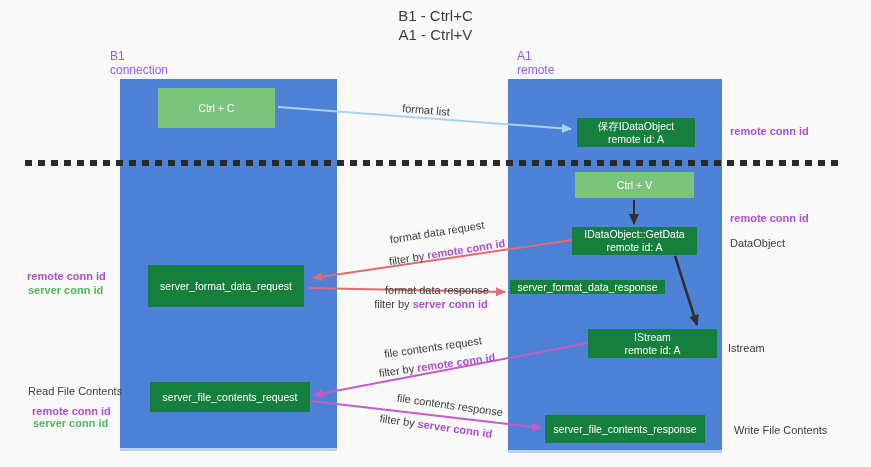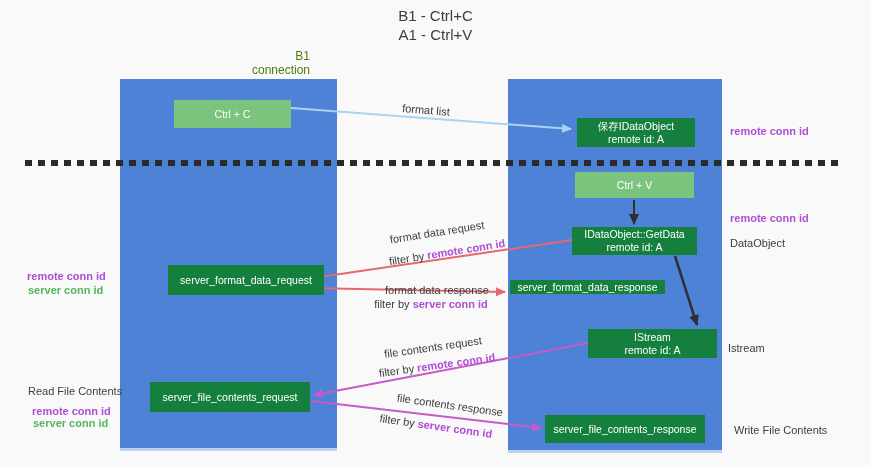--- a/index.html
+++ b/index.html
@@ -2,22 +2,22 @@
 <html><head>
 <meta charset="utf-8">
 <style>
   html,body{margin:0;padding:0;}
   body{background:#e8e8e8;font-family:"Liberation Sans","DejaVu Sans",sans-serif;}
   .stage{position:relative;width:871px;height:467px;background:#f9f9f9;overflow:hidden;margin:0 auto;}
   .overlay{position:absolute;left:0;top:0;width:871px;height:467px;pointer-events:none;}
 
   .title{position:absolute;left:0;top:6px;width:871px;text-align:center;
          font-size:15px;color:#3c3c3c;line-height:19px;}
-  .col-header{position:absolute;width:200px;text-align:right;font-size:12px;
-              color:#4d7c0f;line-height:14px;top:49px;}
+  .col-header{position:absolute;width:200px;text-align:left;font-size:12px;
+              color:#8b5cf6;line-height:14px;top:49px;}
   .col-header.left{left:110px;}
   .col-header.right{left:517px;}
 
   .column{position:absolute;top:79px;background:#4d82d6;border-bottom:3px solid #bad1f2;}
   .column.left{left:120px;width:217px;height:369px;}
   .column.right{left:508px;width:214px;height:371px;}
 
   .node{position:absolute;display:flex;flex-direction:column;justify-content:center;
         align-items:center;text-align:center;color:#ffffff;font-size:10.5px;line-height:13px;}
   .node.green{background:#7ac47e;}
@@ -36,20 +36,24 @@
 
   <div class="title">
     <div>B1 - Ctrl+C</div>
     <div>A1 - Ctrl+V</div>
   </div>
 
   <div class="col-header left">
     <div>B1</div>
     <div>connection</div>
   </div>
+  <div class="col-header right">
+    <div>A1</div>
+    <div>remote</div>
+  </div>
 
   <div class="column left"></div>
   <div class="column right"></div>
 
   <svg class="overlay" viewBox="0 0 871 467">
     <defs>
       <marker id="mBlue" markerUnits="userSpaceOnUse" markerWidth="11" markerHeight="9" refX="9" refY="4.5" orient="auto">
           <path d="M0,0 L10,4.5 L0,9 Z" fill="#a9d3f2"></path>
         </marker>
       <marker id="mRed" markerUnits="userSpaceOnUse" markerWidth="11" markerHeight="9" refX="9" refY="4.5" orient="auto">
@@ -65,39 +69,39 @@
     <line x1="25" y1="163" x2="839" y2="163" stroke="#2a2a2a" stroke-width="6" stroke-dasharray="7 6"></line>
     <line x1="278" y1="107" x2="571" y2="129" stroke="#a9d3f2" stroke-width="2" marker-end="url(#mBlue)"></line>
     <line x1="634" y1="200" x2="634" y2="224" stroke="#2f2f2f" stroke-width="2" marker-end="url(#mBlack)"></line>
     <line x1="572" y1="240" x2="313" y2="278" stroke="#e5696e" stroke-width="2" marker-end="url(#mRed)"></line>
     <line x1="309" y1="288" x2="505" y2="292" stroke="#e5696e" stroke-width="2" marker-end="url(#mRed)"></line>
     <line x1="675" y1="256" x2="697" y2="325" stroke="#2f2f2f" stroke-width="2.5" marker-end="url(#mBlack)"></line>
     <line x1="588" y1="343" x2="314" y2="395" stroke="#c65bc9" stroke-width="2" marker-end="url(#mMag)"></line>
     <line x1="311" y1="401" x2="541" y2="428" stroke="#c65bc9" stroke-width="2" marker-end="url(#mMag)"></line>
   </svg>
 
-  <div class="node green" style="left:158px;top:100px;width:117px;height:28px;margin-left:16px;">
+  <div class="node green" style="left:158px;top:88px;width:117px;height:40px;">
     <span>Ctrl + C</span>
   </div>
 
   <div class="node orange" style="left:577px;top:118px;width:118px;height:29px;">
     <span>保存IDataObject</span>
     <span>remote id: A</span>
   </div>
 
   <div class="node green" style="left:575px;top:172px;width:119px;height:26px;">
     <span>Ctrl + V</span>
   </div>
 
   <div class="node orange" style="left:572px;top:227px;width:125px;height:28px;">
     <span>IDataObject::GetData</span>
     <span>remote id: A</span>
   </div>
 
-  <div class="node orange" style="left:168px;top:265px;width:156px;height:30px;">
+  <div class="node orange" style="left:148px;top:265px;width:156px;height:42px;">
     <span>server_format_data_request</span>
   </div>
 
   <div class="node orange" style="left:510px;top:280px;width:155px;height:14px;">
     <span>server_format_data_response</span>
   </div>
 
   <div class="node orange" style="left:588px;top:329px;width:129px;height:29px;">
     <span>IStream</span>
     <span>remote id: A</span>

